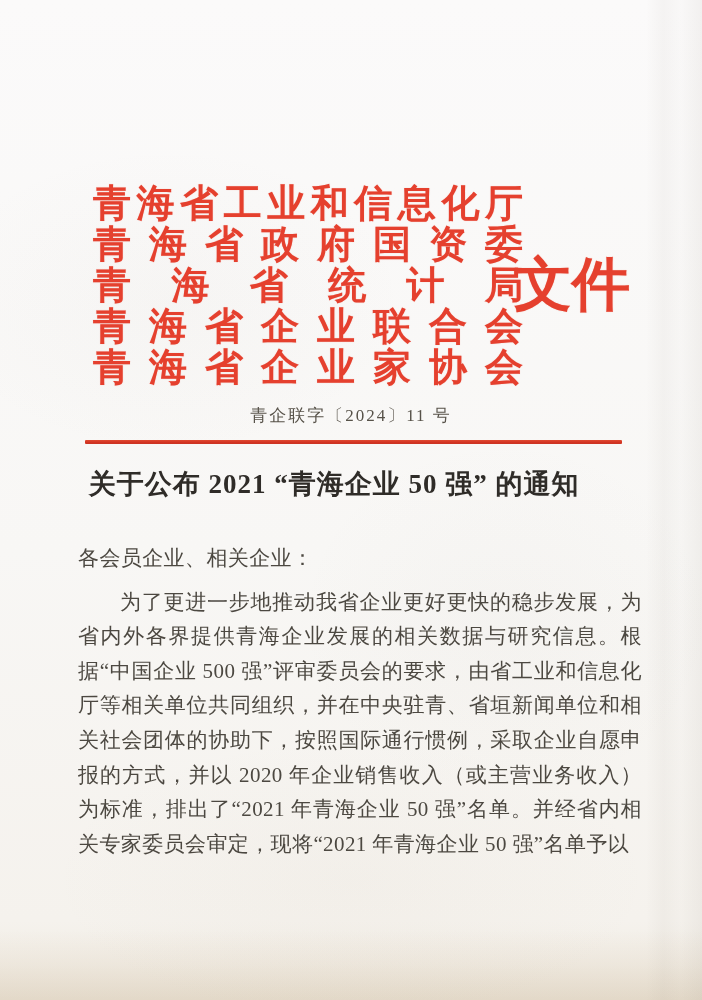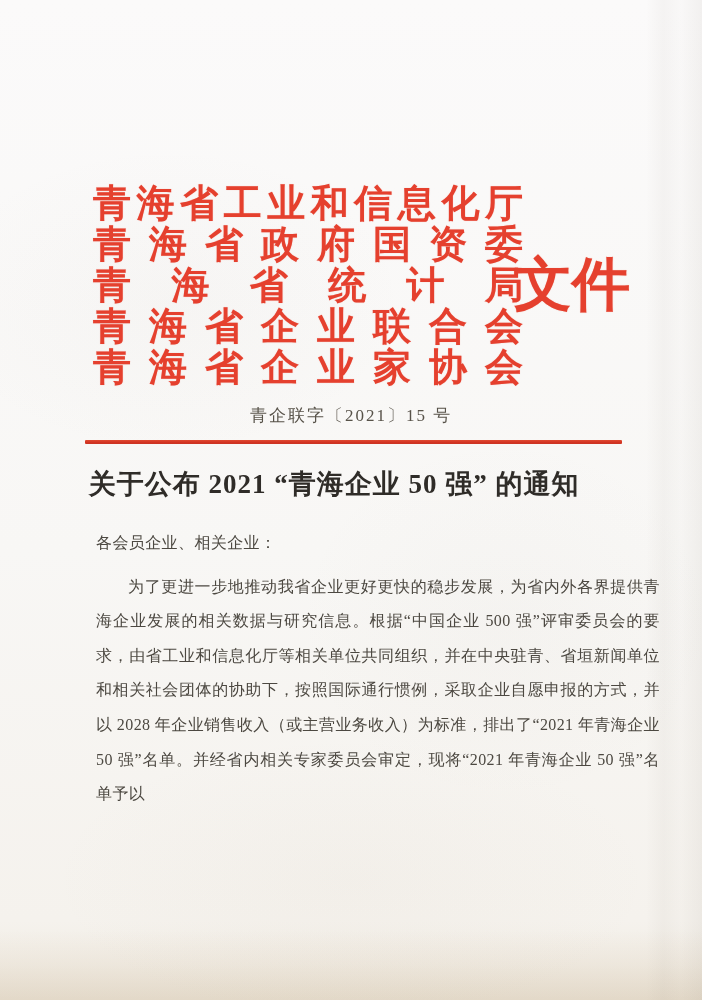--- a/index.html
+++ b/index.html
@@ -92,28 +92,27 @@
     font-size: 27px;
     font-weight: bold;
     letter-spacing: 1px;
     color: #2f2c28;
   }
 
   
   .body-text {
     position: absolute;
     left: 78px;
-    top: 526px;
+    top: 541px;
     width: 564px;
-    font-size: 16px;
+    font-size: 21px;
     line-height: 34.6px;
     letter-spacing: 0.4px;
     color: #4c4841;
     text-align: justify;
-    margin-left: 18px;
   }
   .salutation {
     margin: 0 0 9px 0;
   }
   .para {
     margin: 0;
     text-indent: 2em;
   }
 </style>
 </head>
@@ -172,24 +171,24 @@
         <span>协</span>
         <span>会</span>
       </div>
   </div>
 
   <div class="wenjian">
       <span>文</span>
       <span>件</span>
     </div>
 
-  <div class="ref-number">青企联字〔2021〕15 号</div>
+  <div class="ref-number">青企联字〔2024〕11 号</div>
 
   <div class="red-rule"></div>
 
   <h1 class="doc-title">关于公布 2021 “青海企业 50 强” 的通知</h1>
 
   <div class="body-text">
     <p class="salutation">各会员企业、相关企业：</p>
-    <p class="para">为了更进一步地推动我省企业更好更快的稳步发展，为省内外各界提供青海企业发展的相关数据与研究信息。根据“中国企业 500 强”评审委员会的要求，由省工业和信息化厅等相关单位共同组织，并在中央驻青、省垣新闻单位和相关社会团体的协助下，按照国际通行惯例，采取企业自愿申报的方式，并以 2028 年企业销售收入（或主营业务收入）为标准，排出了“2021 年青海企业 50 强”名单。并经省内相关专家委员会审定，现将“2021 年青海企业 50 强”名单予以</p>
+    <p class="para">为了更进一步地推动我省企业更好更快的稳步发展，为省内外各界提供青海企业发展的相关数据与研究信息。根据“中国企业 500 强”评审委员会的要求，由省工业和信息化厅等相关单位共同组织，并在中央驻青、省垣新闻单位和相关社会团体的协助下，按照国际通行惯例，采取企业自愿申报的方式，并以 2020 年企业销售收入（或主营业务收入）为标准，排出了“2021 年青海企业 50 强”名单。并经省内相关专家委员会审定，现将“2021 年青海企业 50 强”名单予以</p>
   </div>
 
 </div>
 
 </body></html>

